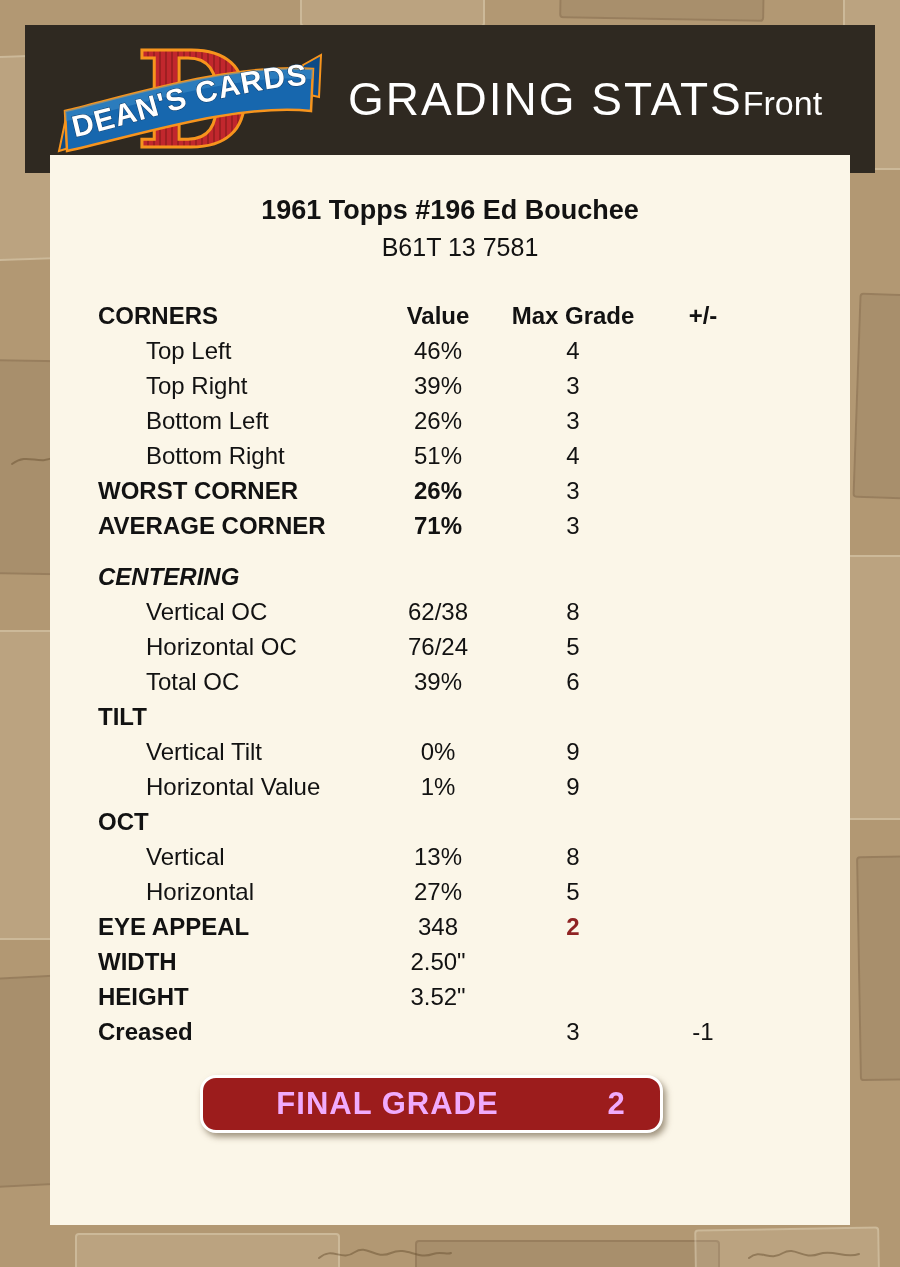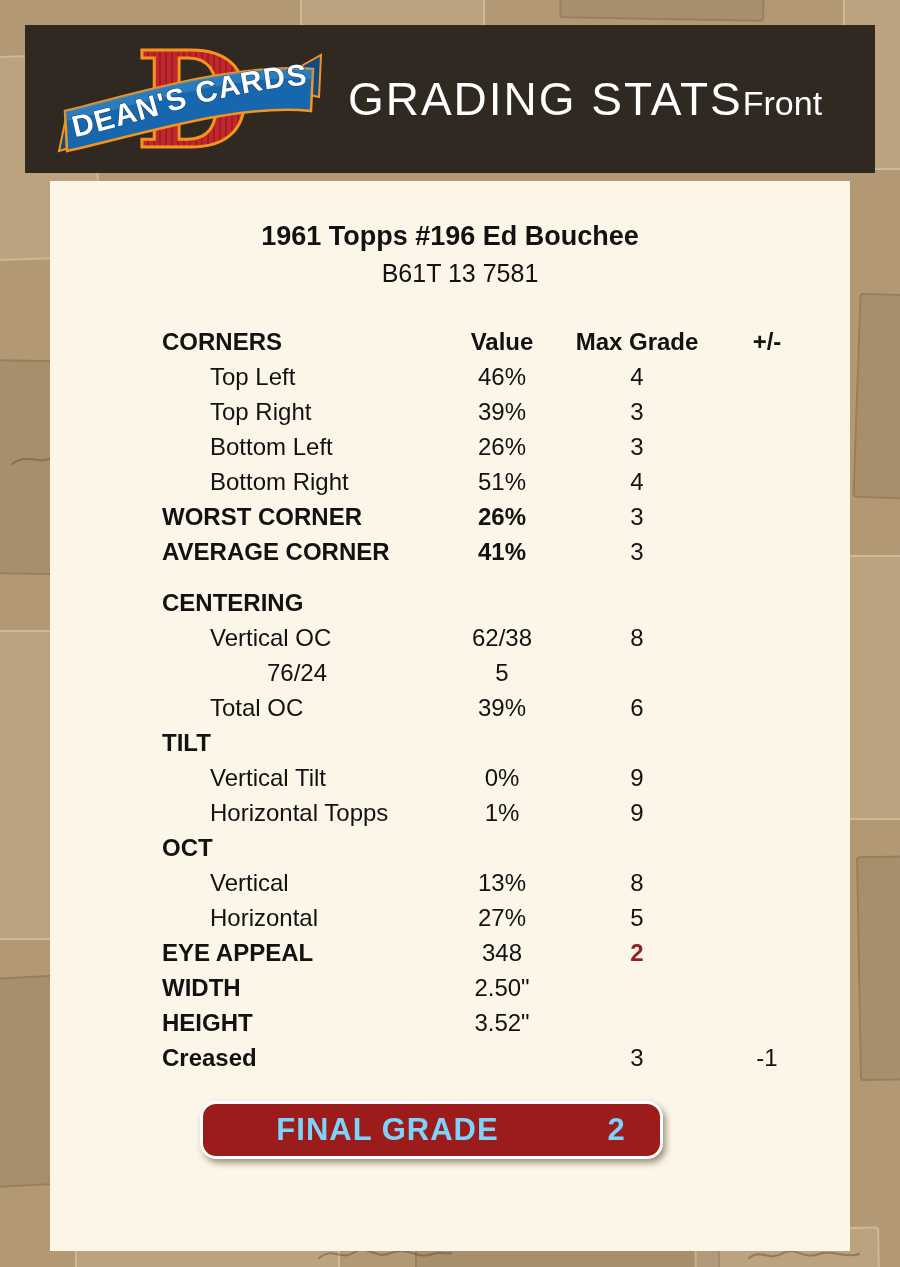--- a/index.html
+++ b/index.html
@@ -31,54 +31,54 @@
   .titles {
     position:absolute; left:280px; top:0; width:560px; height:100%;
     display:flex; flex-direction:row; justify-content:center; align-items:center;
     color:#ffffff; text-align:center;
   }
   .main-title { font-size:46px; letter-spacing:2px; line-height:1.1; }
   .sub-title  { font-size:34px; margin-top:8px; }
 
   
   .panel {
-    position:absolute; left:50px; top:181px;
+    position:absolute; left:50px; top:155px;
     width:800px; height:1070px;
     background:#fbf6e8;
   }
   .card-title { margin-top:40px; text-align:center; font-size:27px; font-weight:bold; }
   .card-id    { margin-top:7px;  text-align:center; font-size:25px;margin-left:20px; }
 
   
   .stats { margin-top:36px; }
   .row {
     display:grid;
     grid-template-columns:270px 140px 130px 130px;
-    padding-left:112px;
+    padding-left:48px;
     height:35px;
     align-items:center;
     font-size:24px;
   }
-  .row.gap { margin-top:16px; }
+  .row.gap { margin-top:16px;font-style:italic; }
   .c-label { text-align:left; white-space:nowrap; }
   .c-label.indent { padding-left:48px; }
   .c-value, .c-grade, .c-pm { text-align:center; white-space:nowrap; }
   .bold { font-weight:bold; }
   .red  { color:#8f2323; }
 
   
   .final-grade {
     margin:26px 0 0 150px;
     width:463px; height:58px;
     background:#9c1c1c;
     border:3px solid #ffffff;
     border-radius:16px;
     box-shadow:3px 4px 6px rgba(110,95,70,0.65);
     display:flex; align-items:center;
-    color:#7dd3fc; font-weight:bold; font-size:31px;
+    color:#f0abfc; font-weight:bold; font-size:31px;
     cursor:default;
   }
   .fg-label { flex:1; text-align:center; letter-spacing:1px; }
   .fg-value { width:88px; text-align:center; }
 </style>
 </head>
 <body>
 
 <div>
   <div class="ghost" style="left:-42px; top:55px;   width:140px; height:205px; transform:rotate(-2deg);"></div>
@@ -170,37 +170,38 @@
         <div class="c-pm"></div>
       </div>
       <div class="row">
         <div class="c-label bold">WORST CORNER</div>
         <div class="c-value bold">26%</div>
         <div class="c-grade">3</div>
         <div class="c-pm"></div>
       </div>
       <div class="row">
         <div class="c-label bold">AVERAGE CORNER</div>
-        <div class="c-value bold">41%</div>
+        <div class="c-value bold">71%</div>
         <div class="c-grade">3</div>
         <div class="c-pm"></div>
       </div>
       <div class="row gap">
         <div class="c-label bold">CENTERING</div>
         <div class="c-value"></div>
         <div class="c-grade"></div>
         <div class="c-pm"></div>
       </div>
       <div class="row">
         <div class="c-label indent">Vertical OC</div>
         <div class="c-value">62/38</div>
         <div class="c-grade">8</div>
         <div class="c-pm"></div>
       </div>
       <div class="row">
+        <div class="c-label indent">Horizontal OC</div>
         <div class="c-value">76/24</div>
         <div class="c-grade">5</div>
         <div class="c-pm"></div>
       </div>
       <div class="row">
         <div class="c-label indent">Total OC</div>
         <div class="c-value">39%</div>
         <div class="c-grade">6</div>
         <div class="c-pm"></div>
       </div>
@@ -210,21 +211,21 @@
         <div class="c-grade"></div>
         <div class="c-pm"></div>
       </div>
       <div class="row">
         <div class="c-label indent">Vertical Tilt</div>
         <div class="c-value">0%</div>
         <div class="c-grade">9</div>
         <div class="c-pm"></div>
       </div>
       <div class="row">
-        <div class="c-label indent">Horizontal Topps</div>
+        <div class="c-label indent">Horizontal Value</div>
         <div class="c-value">1%</div>
         <div class="c-grade">9</div>
         <div class="c-pm"></div>
       </div>
       <div class="row">
         <div class="c-label bold">OCT</div>
         <div class="c-value"></div>
         <div class="c-grade"></div>
         <div class="c-pm"></div>
       </div>

